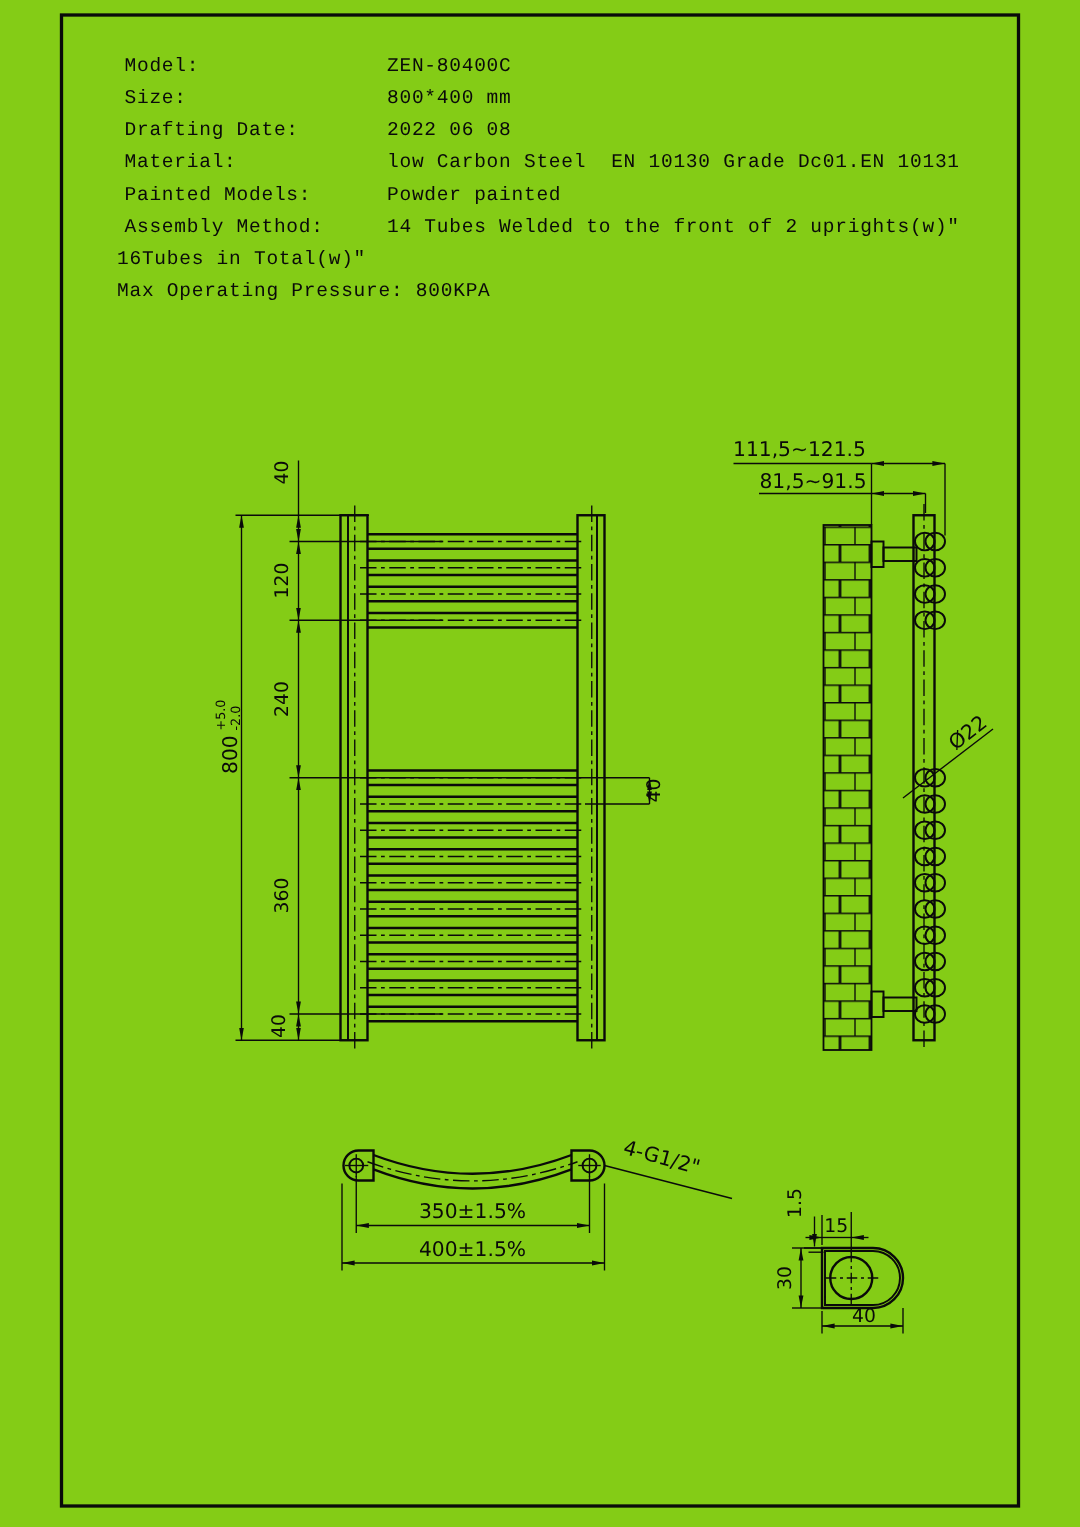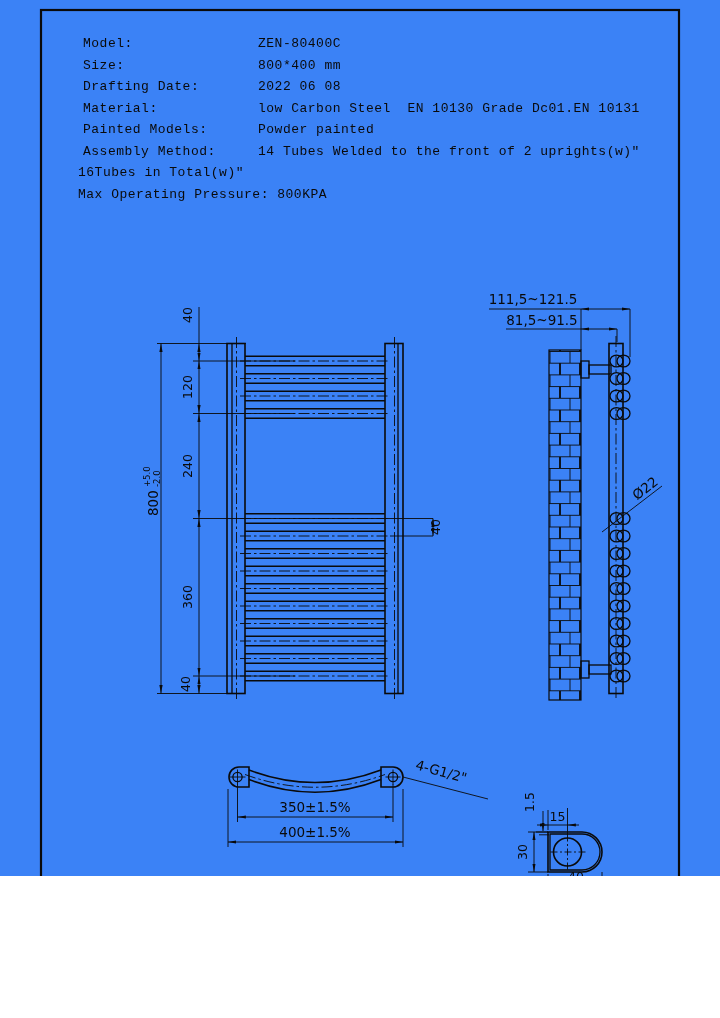--- a/index.html
+++ b/index.html
@@ -1,16 +1,16 @@
 <!DOCTYPE html>
 <html><head>
 <meta charset="utf-8">
 <style>
   html,body{margin:0;padding:0;background:#ffffff;}
-  #page{position:relative;width:720px;height:876px;background:#3b82f6;overflow:hidden;}
+  #page{position:relative;width:720px;height:1018px;background:#84cc16;overflow:hidden;}
   svg{display:block;}
   svg text{white-space:pre;}
   .obj{stroke:#0a0a0a;stroke-width:1.6;fill:none;stroke-linecap:butt;}
   .obj2{stroke:#0a0a0a;stroke-width:1.3;fill:none;}
   .thin{stroke:#0a0a0a;stroke-width:0.9;fill:none;}
   .cl{stroke:#0a0a0a;stroke-width:0.9;fill:none;stroke-dasharray:11 3 2.5 3;}
   .clshort{stroke:#0a0a0a;stroke-width:0.9;fill:none;stroke-dasharray:7 2.5 2 2.5;}
   .border{stroke:#0a0a0a;stroke-width:2.2;fill:none;}
   .tbtext{font-family:"Liberation Mono","DejaVu Sans Mono",monospace;font-size:13px;letter-spacing:0.5px;fill:#0a0a0a;}
   .dim{font-family:"DejaVu Sans","Liberation Sans",sans-serif;font-size:12.5px;fill:#0a0a0a;}

